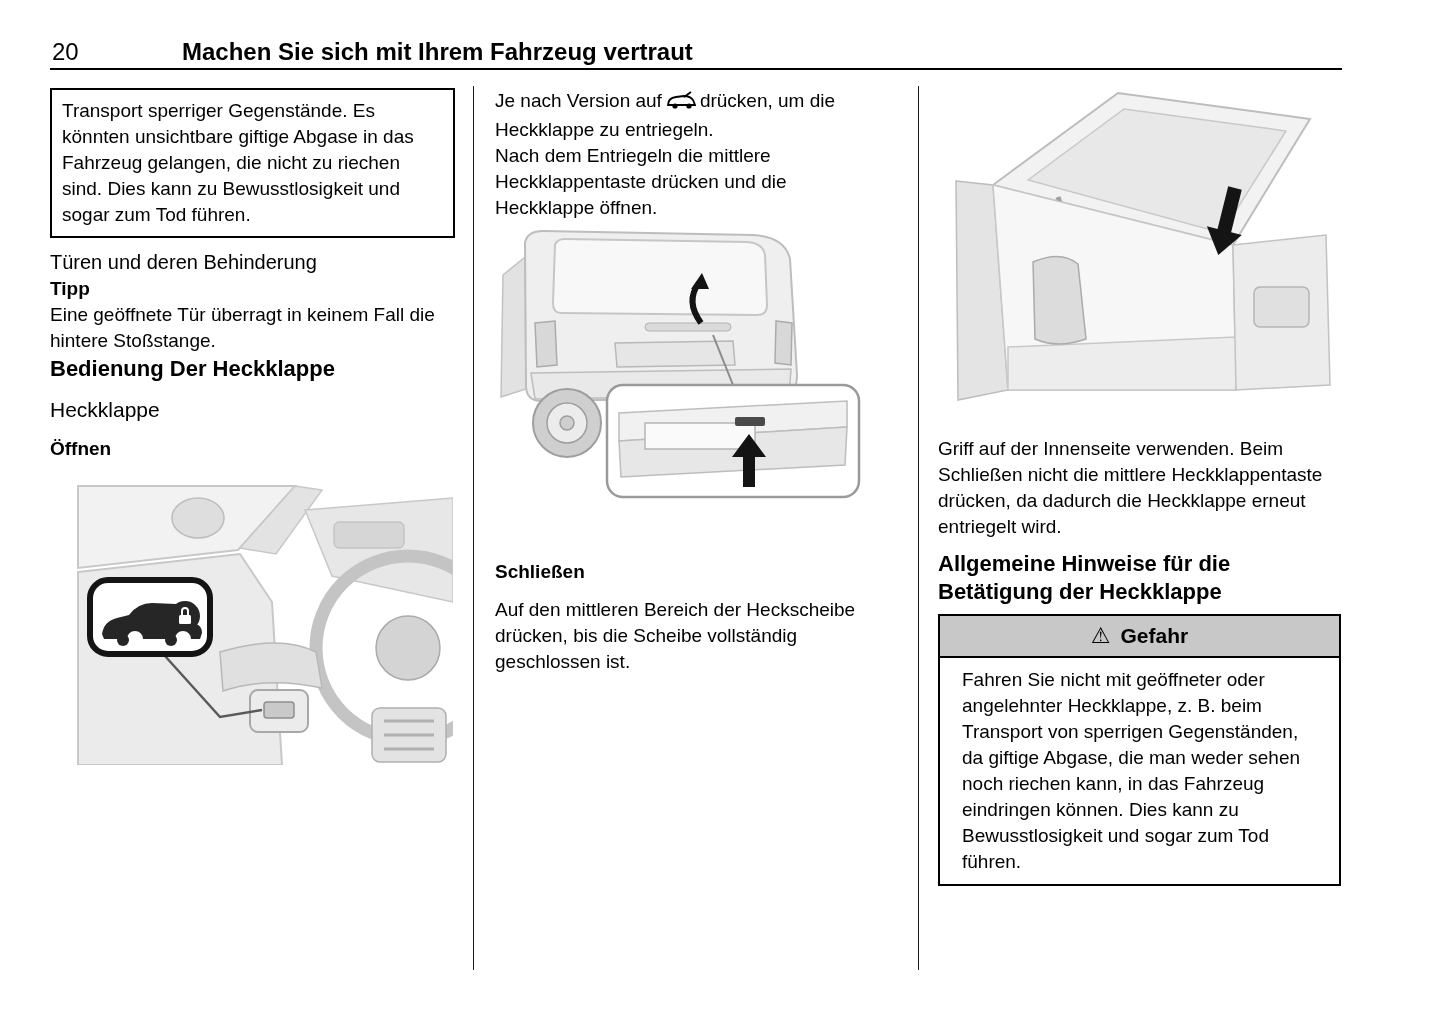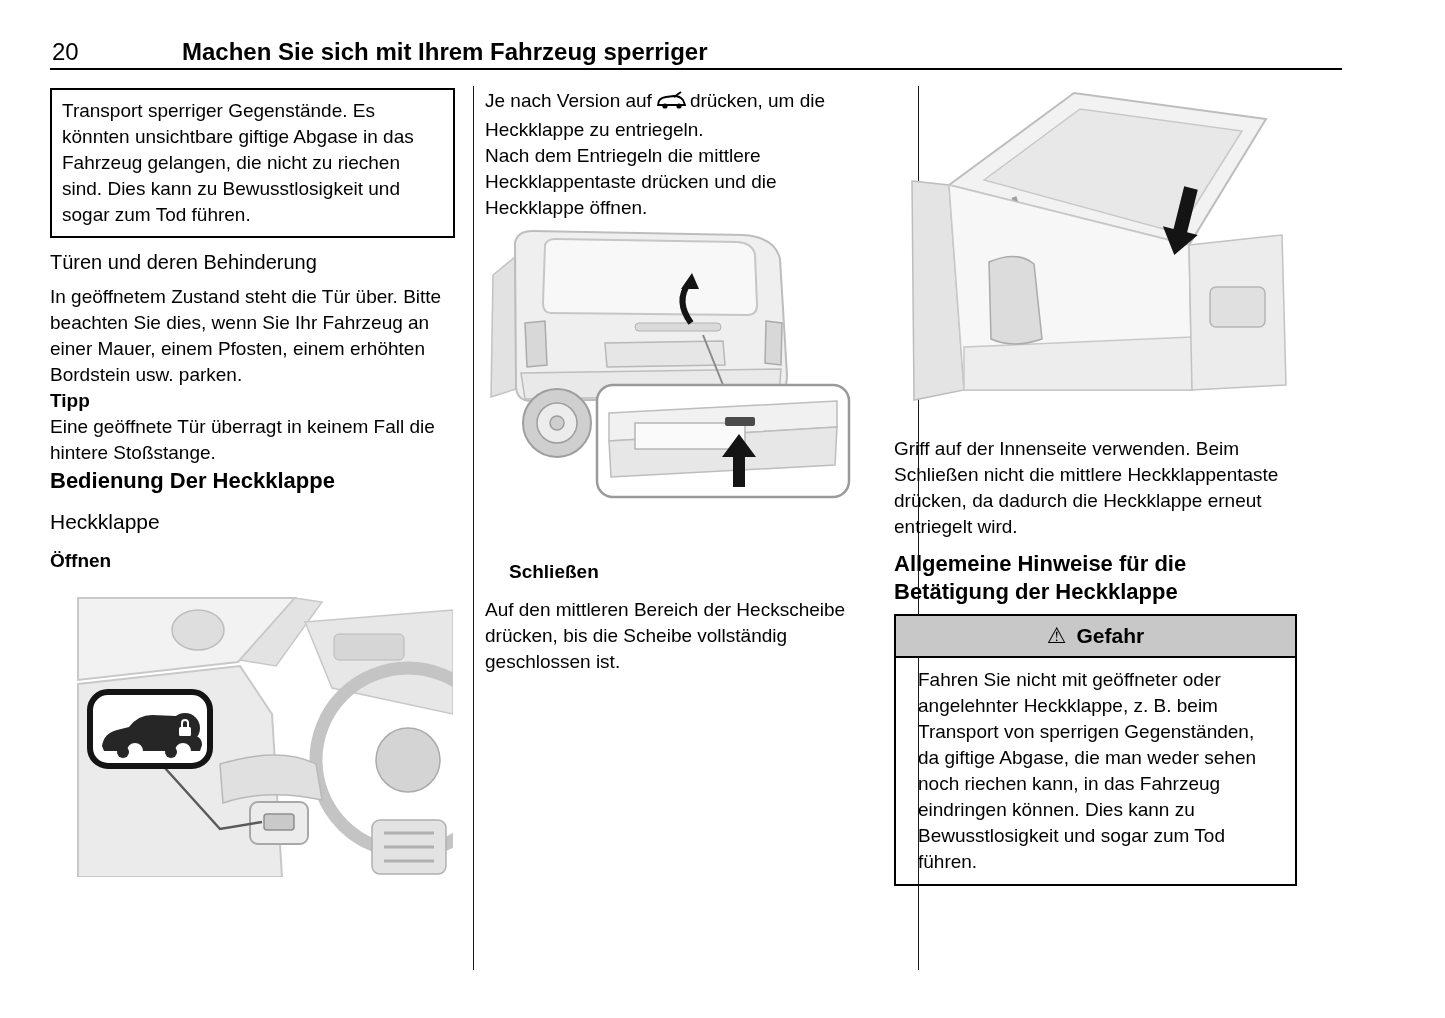--- a/index.html
+++ b/index.html
@@ -17,22 +17,22 @@
   .header-rule { position: absolute; left: 50px; top: 68px; width: 1292px; height: 2px; background: #000; }
 
   
   .vdiv { position: absolute; top: 86px; height: 884px; width: 1px; background: #1a1a1a; }
   .vdiv1 { left: 473px; }
   .vdiv2 { left: 918px; }
 
   
   .col { position: absolute; top: 88px; }
   .col1 { left: 50px; width: 405px; }
-  .col2 { left: 485px; width: 392px; }
-  .col3 { left: 894px; width: 403px; top: 85px; }
+  .col2 { left: 495px; width: 392px; }
+  .col3 { left: 938px; width: 403px; top: 85px; }
 
   .body-text { font-size: 19px; line-height: 26px; }
   .bold { font-weight: bold; }
 
   .note-box {
     border: 2px solid #000;
     padding: 8px 10px;
   }
 
   h2.sub-heading { font-size: 20px; font-weight: normal; line-height: 28px; margin-top: 10px; }
@@ -41,21 +41,21 @@
   h1.section-heading { font-size: 22px; font-weight: bold; line-height: 30px; }
   h3.topic-heading { font-size: 21px; font-weight: normal; line-height: 24px; margin-top: 14px; }
   h4.step-heading { font-size: 19px; font-weight: bold; line-height: 22px; margin-top: 16px; }
 
   figure { margin: 0; }
   .fig { display: block; }
   .fig-door { margin-top: 20px; margin-left: 20px; }
   .fig-rear { margin-top: 4px; }
   .fig-open { margin-top: 0; }
 
-  .col2 .close-heading { margin-top: 32px; margin-left: 24px; }
+  .col2 .close-heading { margin-top: 32px; }
   .col2 .close-para { margin-top: 14px; }
 
   .col3 .handle-para { margin-top: 12px; }
   h2.general-heading { font-size: 22px; font-weight: bold; line-height: 28px; margin-top: 10px; }
 
   .danger-box { margin-top: 8px; }
   .danger-header {
     border: 2px solid #000;
     background: #c8c8c8;
     height: 44px;
@@ -70,33 +70,32 @@
   }
 
   .inline-icon { display: inline-block; vertical-align: -3px; margin: 0 4px; }
 </style>
 </head>
 <body>
 
 <div class="page">
 
   <span class="page-num">20</span>
-  <span class="page-title">Machen Sie sich mit Ihrem Fahrzeug sperriger</span>
+  <span class="page-title">Machen Sie sich mit Ihrem Fahrzeug vertraut</span>
   <div class="header-rule"></div>
 
   <div class="vdiv vdiv1"></div>
   <div class="vdiv vdiv2"></div>
 
   <section class="col col1">
     <div class="note-box">
       <p class="body-text">Transport sperriger Gegenstände. Es könnten unsichtbare giftige Abgase in das Fahrzeug gelangen, die nicht zu riechen sind. Dies kann zu Bewusstlosigkeit und sogar zum Tod führen.</p>
     </div>
 
     <h2 class="sub-heading">Türen und deren Behinderung</h2>
-    <p class="body-text doors-para">In geöffnetem Zustand steht die Tür über. Bitte beachten Sie dies, wenn Sie Ihr Fahrzeug an einer Mauer, einem Pfosten, einem erhöhten Bordstein usw. parken.</p>
     <p class="body-text bold tip-label">Tipp</p>
     <p class="body-text">Eine geöffnete Tür überragt in keinem Fall die hintere Stoßstange.</p>
 
     <h1 class="section-heading">Bedienung Der Heckklappe</h1>
     <h3 class="topic-heading">Heckklappe</h3>
     <h4 class="step-heading">Öffnen</h4>
 
     <figure class="fig fig-door">
       <svg width="383" height="285" viewBox="0 0 383 285">
 

